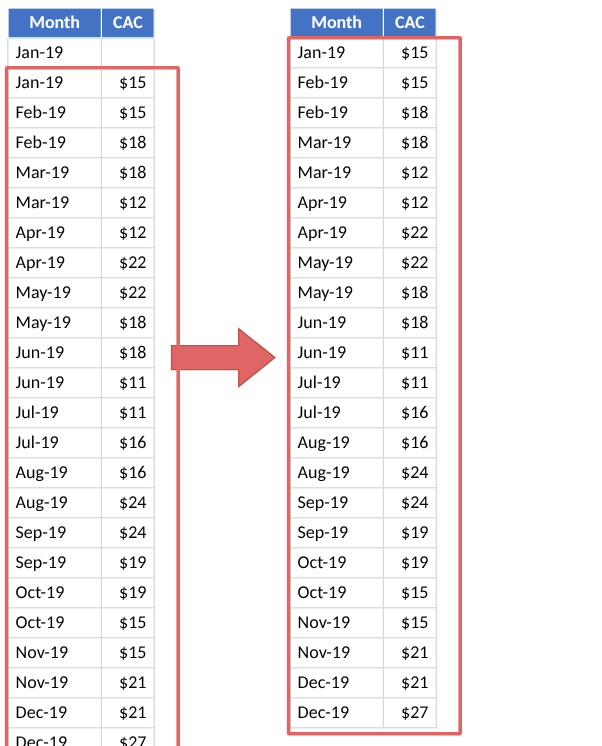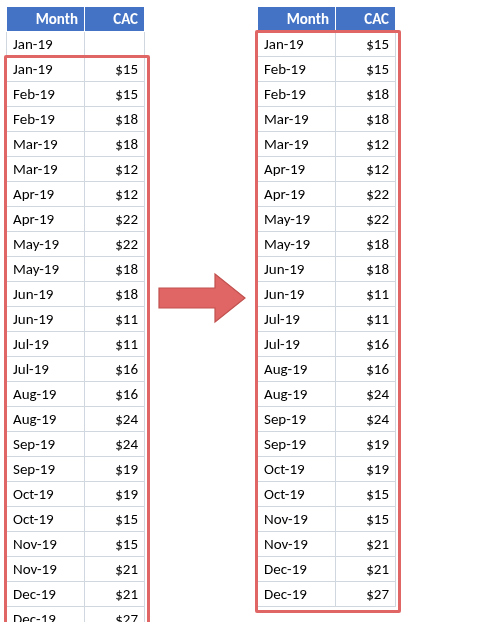--- a/index.html
+++ b/index.html
@@ -30,22 +30,22 @@
     box-sizing: border-box;
   }
   th {
     background: #4472C4;
     color: #fff;
     font-weight: bold;
     text-align: left;
     border-color: #fff;
   }
   .c-month { width: 78px; text-align: left; }
-  .c-cac   { width: 60px; text-align: right; }
-  th.c-month, th.c-cac { text-align:right; }
+  .c-cac   { width: 44px; text-align: right; }
+  th.c-month, th.c-cac { text-align:center; }
 
   
   .redbox {
     position: absolute;
     border: 3px solid #e06666;
     border-radius: 2px;
     pointer-events: none;
   }
 
   

